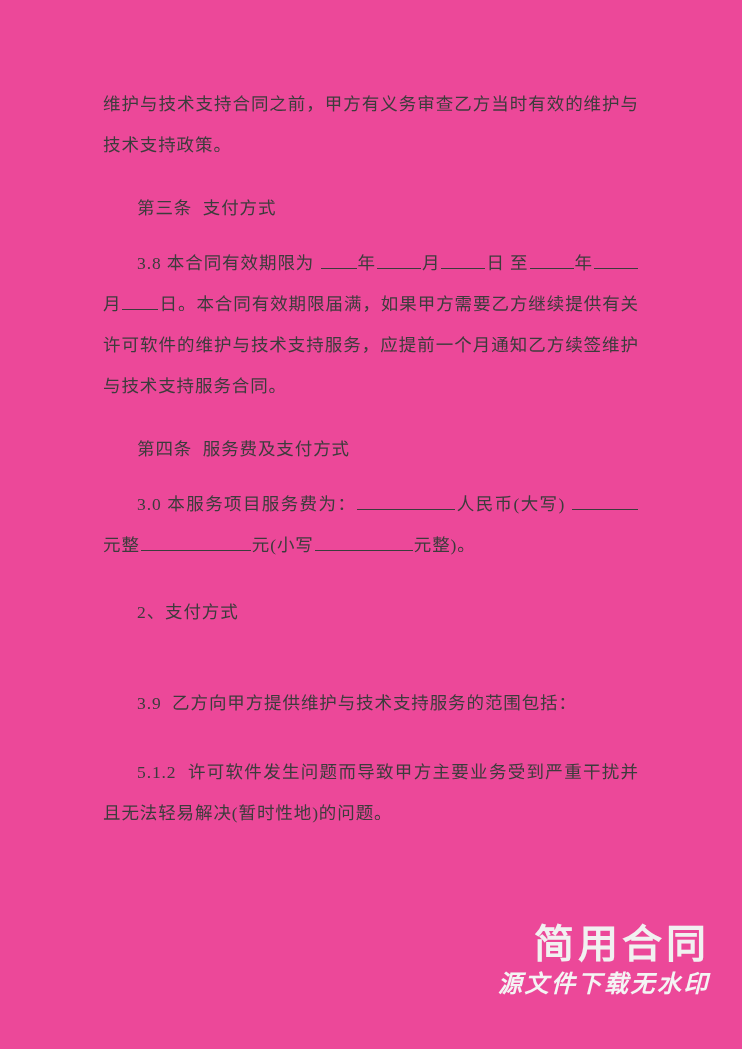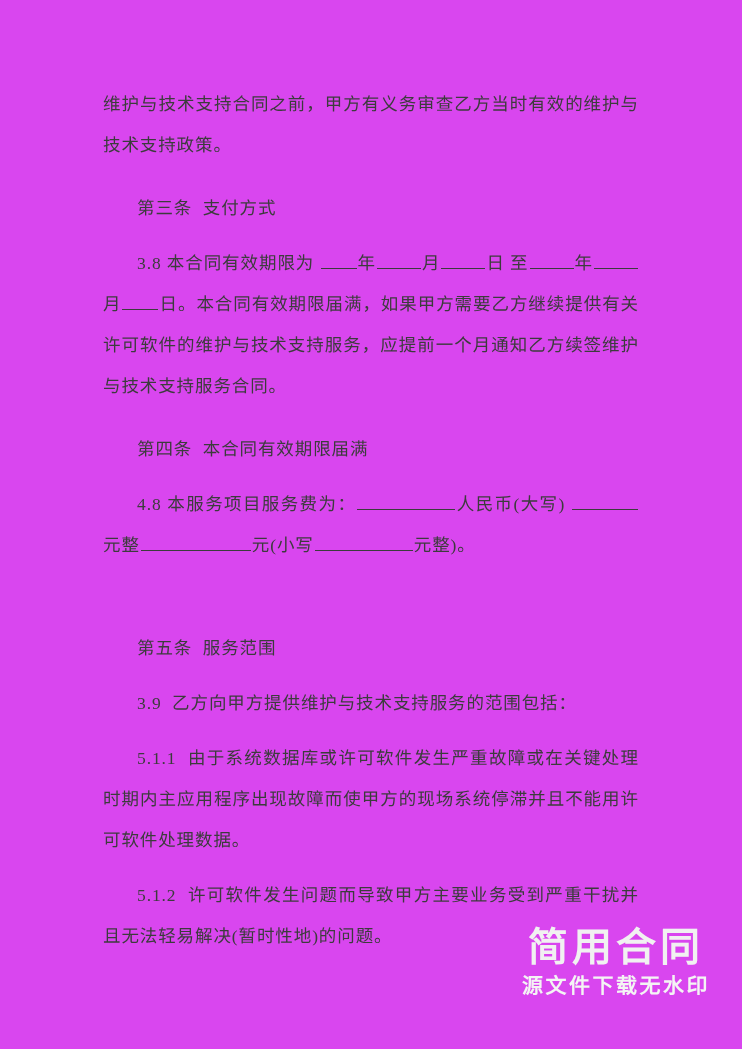--- a/index.html
+++ b/index.html
@@ -6,21 +6,21 @@
   html, body {
     margin: 0;
     padding: 0;
     background: #ffffff;
   }
 
   .page {
     position: relative;
     width: 742px;
     height: 1049px;
-    background: #d946ef;
+    background: #ec4899;
     overflow: hidden;
     font-family: "Liberation Serif", "DejaVu Serif", serif;
     box-sizing: border-box;
   }
 
   .doc-body {
     position: absolute;
     left: 103px;
     top: 84px;
     width: 536px;
@@ -62,36 +62,37 @@
   .blank.w3 { width: 36px; }
   .blank.w4 { width: 44px; }
   .blank.w6 { width: 66px; }
   .blank.w9 { width: 98px; }
   .blank.w10 { width: 110px; }
 
   .watermark {
     position: absolute;
     right: 32px;
     bottom: 52px;
-    text-align: center;
+    text-align: right;
     user-select: none;
     pointer-events: none;
   }
   .watermark-main {
     font-family: "Liberation Sans", "DejaVu Sans", sans-serif;
     font-weight: bold;
     font-size: 40px;
     letter-spacing: 4px;
     color: #f1f1f1;
     line-height: 1.05;
   }
   .watermark-sub {
     font-family: "Liberation Sans", "DejaVu Sans", sans-serif;
     font-weight: bold;
-    font-size: 21px;
+    font-style: italic;
+    font-size: 24px;
     letter-spacing: 2.5px;
     color: #f4f4f4;
     margin-top: 6px;
     line-height: 1.1;
   }
 </style>
 </head>
 <body>
 
 <div class="page">
@@ -103,43 +104,42 @@
     <div class="gap-md"></div>
 
     <p class="para indent">第三条  支付方式</p>
 
     <div class="gap-sm"></div>
 
     <p class="para indent"><span>3.8 本合同有效期限为 </span><span class="blank w3"></span><span>年</span><span class="blank w4"></span><span>月</span><span class="blank w4"></span><span>日 至</span><span class="blank w4"></span><span>年</span><span class="blank w4"></span><span>月</span><span class="blank w3"></span><span>日。本合同有效期限届满，如果甲方需要乙方继续提供有关许可软件的维护与技术支持服务，应提前一个月通知乙方续签维护与技术支持服务合同。</span></p>
 
     <div class="gap-md"></div>
 
-    <p class="para indent">第四条  本合同有效期限届满</p>
+    <p class="para indent">第四条  服务费及支付方式</p>
 
     <div class="gap-sm"></div>
 
-    <p class="para indent"><span>4.8 本服务项目服务费为：</span><span class="blank w9"></span><span>人民币(大写) </span><span class="blank w6"></span><span>元整</span><span class="blank w10"></span><span>元(小写</span><span class="blank w9"></span><span>元整)。</span></p>
+    <p class="para indent"><span>3.0 本服务项目服务费为：</span><span class="blank w9"></span><span>人民币(大写) </span><span class="blank w6"></span><span>元整</span><span class="blank w10"></span><span>元(小写</span><span class="blank w9"></span><span>元整)。</span></p>
 
     <div class="gap-lg"></div>
 
+    <p class="para indent">2、支付方式</p>
 
     <div class="gap-md"></div>
 
 
     <div class="gap-sm"></div>
 
-    <p class="para indent">第五条  服务范围</p>
 
     <div class="gap-sm"></div>
 
     <p class="para indent">3.9  乙方向甲方提供维护与技术支持服务的范围包括：</p>
 
     <div class="gap-sm"></div>
 
-    <p class="para indent">5.1.1  由于系统数据库或许可软件发生严重故障或在关键处理时期内主应用程序出现故障而使甲方的现场系统停滞并且不能用许可软件处理数据。</p>
 
     <div class="gap-sm"></div>
 
     <p class="para indent">5.1.2  许可软件发生问题而导致甲方主要业务受到严重干扰并且无法轻易解决(暂时性地)的问题。</p>
 
   </div>
 
   <div class="watermark">
     <div class="watermark-main">简用合同</div>
     <div class="watermark-sub">源文件下载无水印</div>

